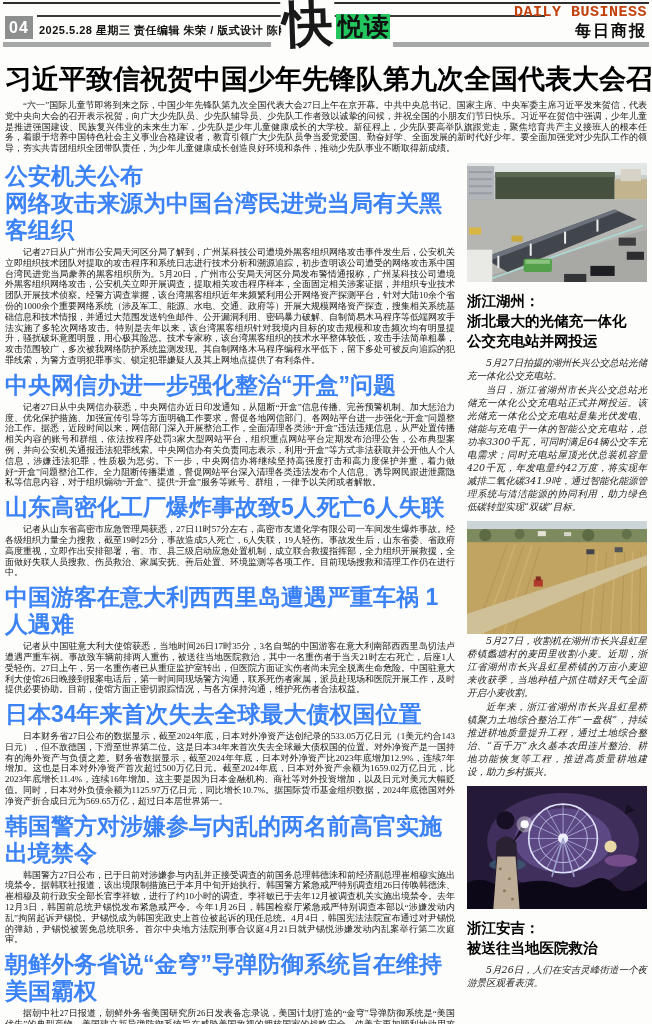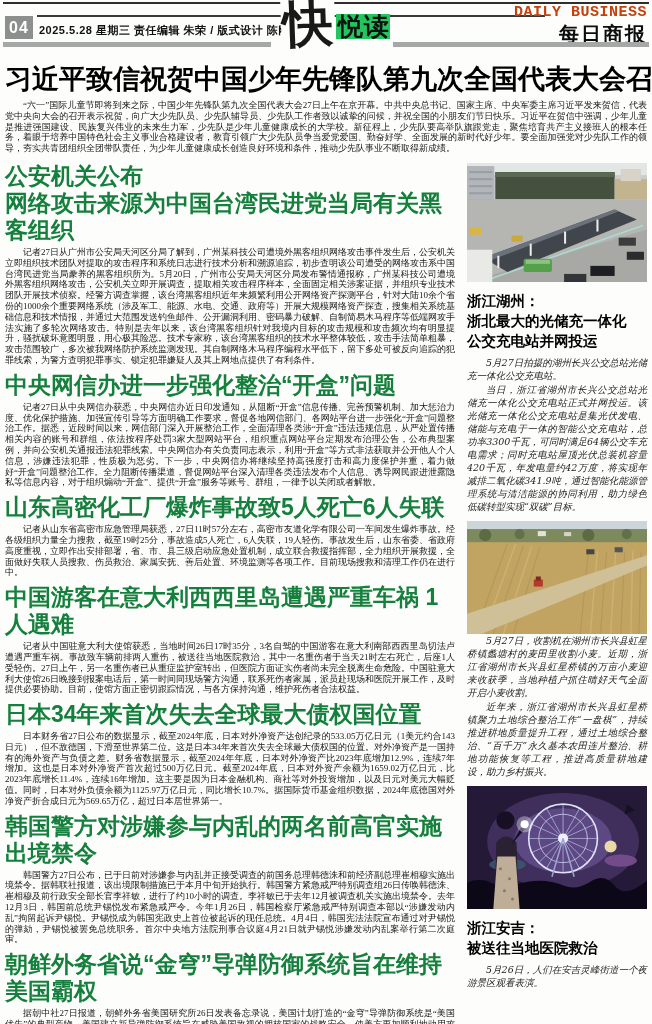--- a/index.html
+++ b/index.html
@@ -31,42 +31,42 @@
   .mast-small{
     font-family:"Liberation Sans",sans-serif;font-weight:900;font-size:25px;line-height:25px;
     color:#111;margin-left:1px;margin-bottom:9px;letter-spacing:1px;background:#22c55e;padding-left:2px;
   }
   .paper-en{
     position:absolute;right:5px;top:4px;font-family:Liberation Mono, monospace;
     font-weight:bold;font-size:15px;color:#c2410c;letter-spacing:0.5px;
   }
   .paper-cn{
     position:absolute;right:5px;top:21px;font-family:"Liberation Sans",sans-serif;
-    font-weight:900;font-size:20px;color:#0d0d0d;letter-spacing:2px;margin-left:8px;
+    font-weight:900;font-size:16px;color:#0d0d0d;letter-spacing:2px;margin-left:8px;
   }
   .rule-thick-l{position:absolute;left:3px;top:42px;width:268px;height:5px;background:#a6a8a7;}
   .rule-thick-r{position:absolute;left:393px;right:3px;top:42px;height:5px;background:#a6a8a7;}
 
   
   .content{padding:0 5px;}
   .lead{margin-top:7px;}
   .lead-hl{
     font-family:"Liberation Sans",sans-serif;font-weight:900;font-size:27px;line-height:32px;
     color:#000;letter-spacing:0px;white-space:nowrap;
   }
   .lead-body{margin-top:5px;font-size:9px;line-height:10.8px;text-align:justify;text-indent:2em;color:#161616;}
 
   .cols{display:flex;margin-top:9px;gap:12px;}
   .leftcol{flex:1;min-width:0;}
   .rightcol{width:180px;flex:none;}
 
   .article{margin-bottom:6px;}
   .a-hl{
     font-family:"Liberation Sans",sans-serif;font-weight:900;font-size:23px;line-height:27px;
-    color:#15803d;white-space:pre-line;margin-bottom:3px;
+    color:#3b82f6;white-space:pre-line;margin-bottom:3px;
   }
   .a-body{font-size:9px;line-height:10.8px;text-align:justify;text-indent:2em;color:#161616;}
 
   
   .s-item{margin-bottom:8px;}
   .s-photo{display:block;width:180px;}
   .s-title{
     font-family:"Liberation Sans",sans-serif;font-weight:900;font-size:14.5px;line-height:20px;
     color:#000;white-space:pre-line;margin:9px 0 5px;
   }

